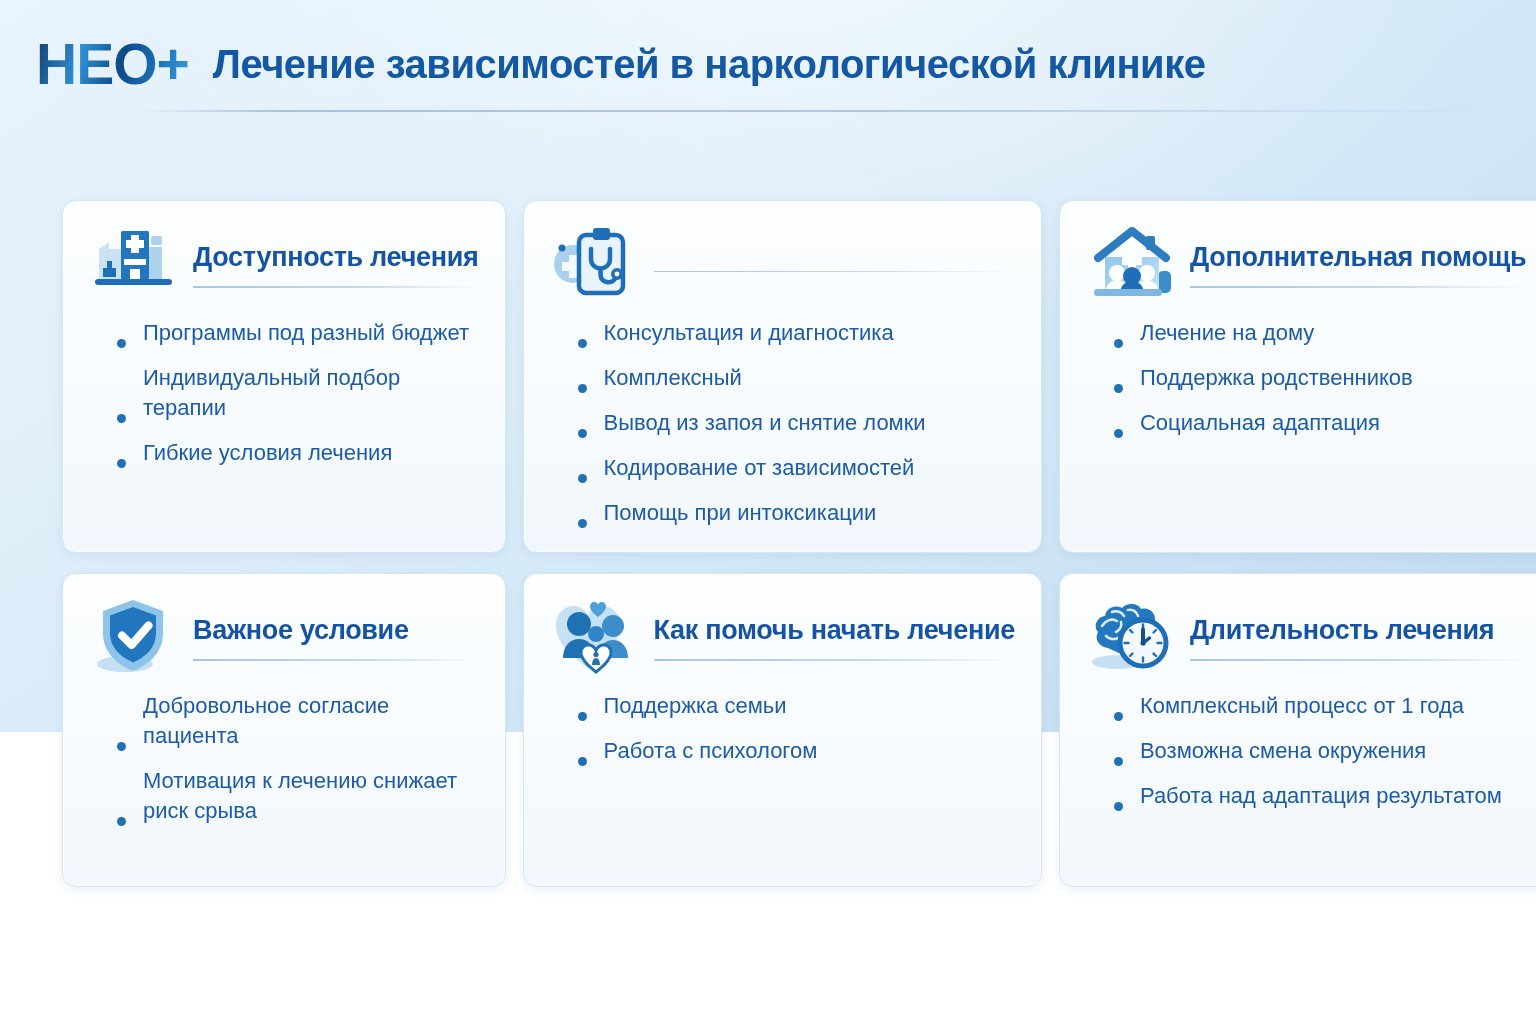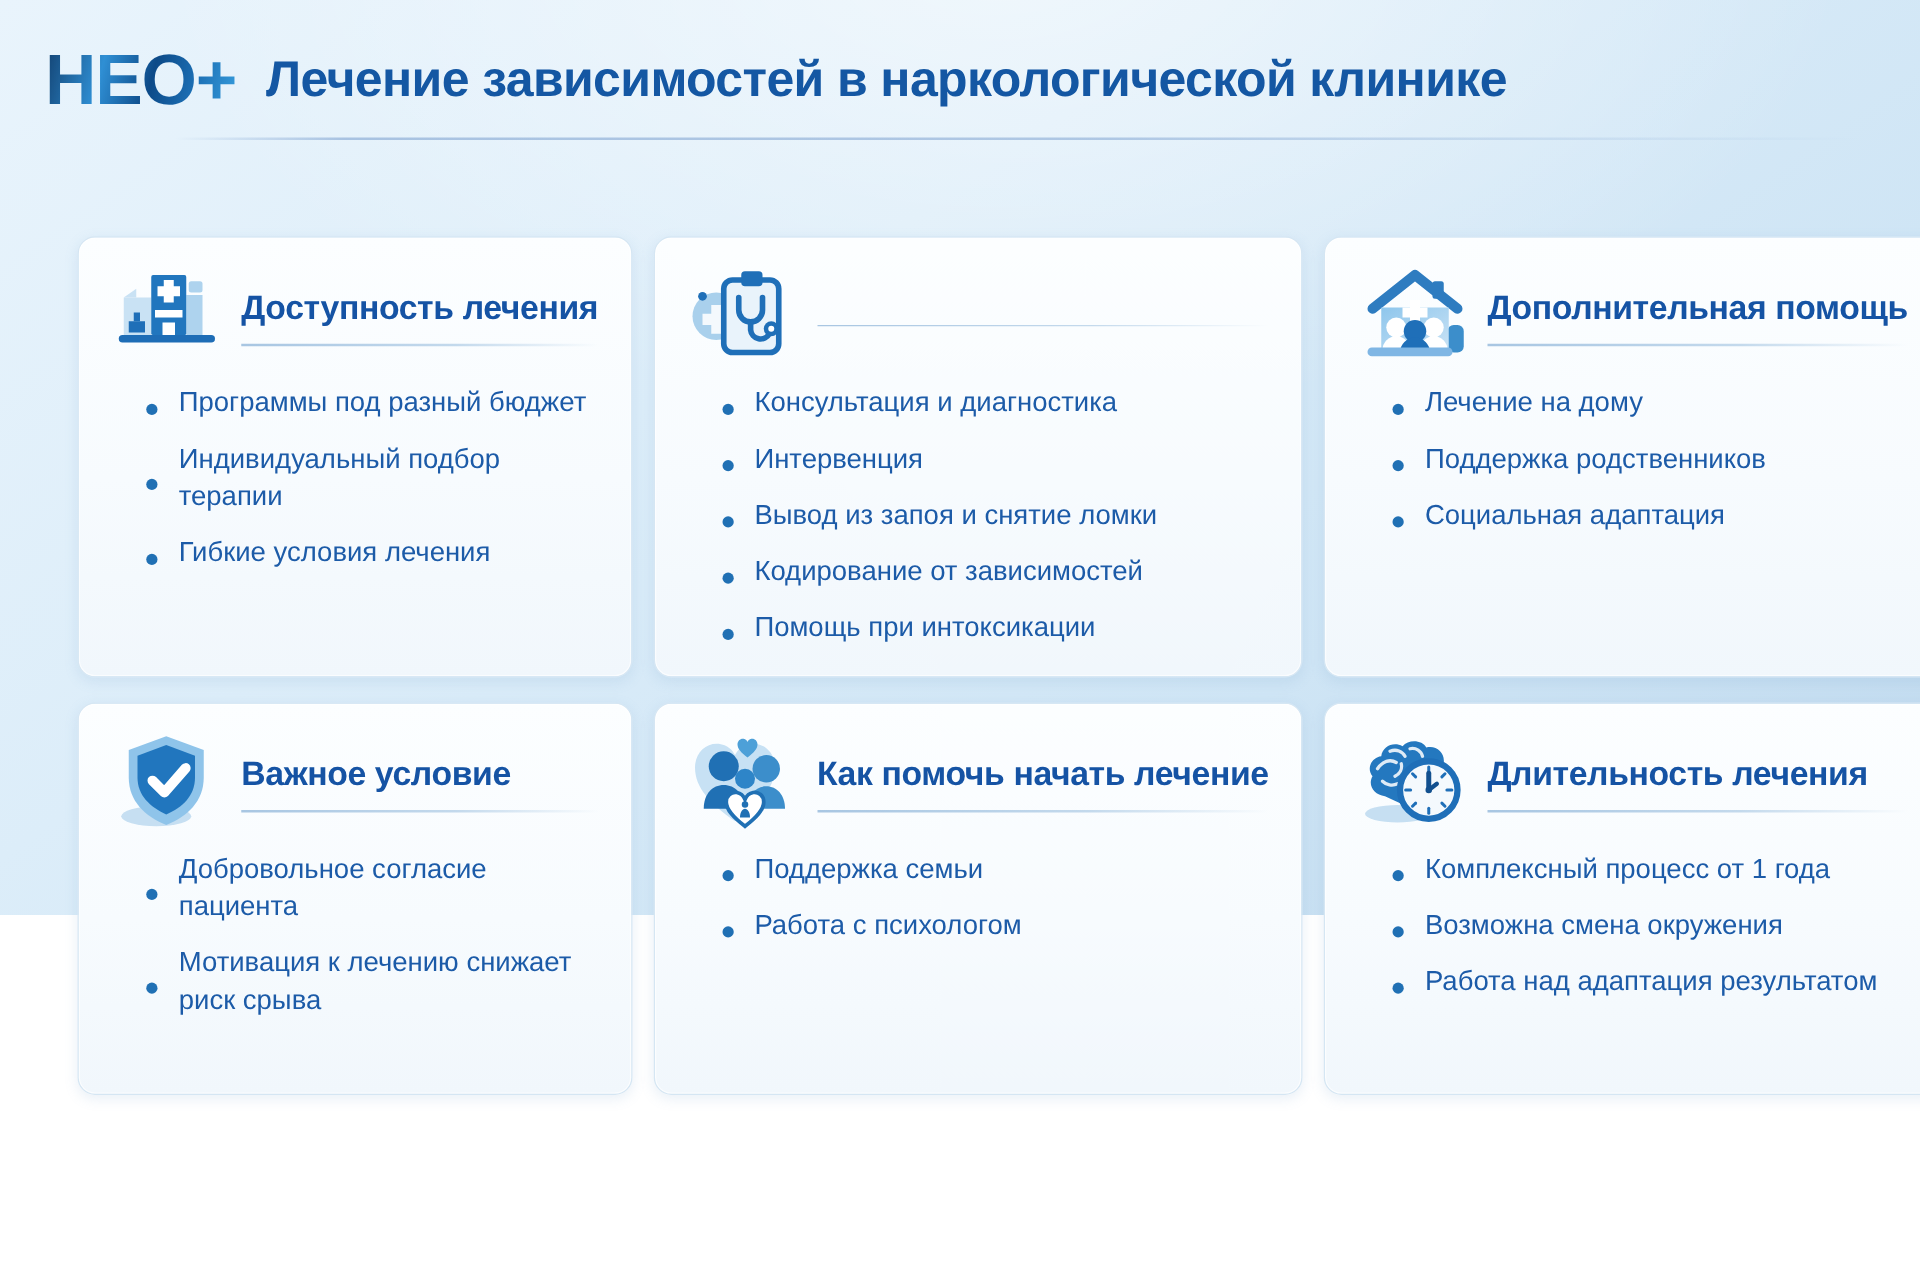--- a/index.html
+++ b/index.html
@@ -17,39 +17,39 @@
     -webkit-background-clip:text;background-clip:text;color:transparent;
     text-shadow:none;
   }
   .title{margin:0;font-size:40px;font-weight:700;color:#1457a3;letter-spacing:-.5px;}
   .header-rule{
     position:absolute;top:110px;left:140px;right:48px;height:2px;border-radius:1px;
     background:linear-gradient(90deg,rgba(130,165,210,0) 0%,rgba(118,156,205,.55) 10%,rgba(118,156,205,.5) 55%,rgba(130,165,210,.18) 85%,rgba(130,165,210,0) 100%);
   }
   .subtitle{position:absolute;top:124px;left:0;width:1406px;text-align:center;font-size:26px;font-weight:700;color:#2879bb;}
   .grid{
-    position:absolute;top:189px;left:62px;width:1410px;
+    position:absolute;top:200px;left:62px;width:1410px;
     display:grid;grid-template-columns:repeat(3,1fr);grid-template-rows:353px 314px;
     column-gap:17px;row-gap:20px;
   }
   .card{
     box-sizing:border-box;
     background:linear-gradient(180deg,#fcfeff 0%,#f7fbfe 55%,#f1f7fc 100%);
     border:1.5px solid #d5e6f3;border-radius:14px;
     box-shadow:0 3px 10px rgba(110,155,200,.15), inset 0 0 0 1px rgba(255,255,255,.65);
     padding:22px 26px 0 28px;
   }
   .card-head{display:flex;align-items:center;gap:14px;}
   .icon-box{width:88px;height:82px;flex:none;}
   .icon-box svg{width:100%;height:100%;display:block;}
   .head-text{flex:1;min-width:0;padding-top:2px;}
   .card-title{margin:0;font-size:27px;font-weight:700;color:#1553a4;white-space:nowrap;letter-spacing:-.3px;}
   .title-rule{height:1.5px;margin-top:13px;background:linear-gradient(90deg,#a8c6e2 0%,#c3d9ec 60%,rgba(195,217,236,0) 100%);}
   .card-list{list-style:none;margin:13px 0 0 26px;padding:0;}
-  .card-list li{display:flex;align-items:center;gap:17px;margin-bottom:15px;font-size:22px;line-height:30px;font-weight:500;color:#1c5ba8;}
+  .card-list li{display:flex;align-items:flex-end;gap:17px;margin-bottom:15px;font-size:22px;line-height:30px;font-weight:500;color:#1c5ba8;}
   .dot{width:9px;height:9px;border-radius:50%;background:#2070b4;margin-top:10px;flex:none;}
 </style>
 </head>
 <body>
 
 <div class="page">
 
   <header>
     <div class="logo">НЕО+</div>
     <h1 class="title">Лечение зависимостей в наркологической клинике</h1>
@@ -115,21 +115,21 @@
           <div class="title-rule"></div>
         </div>
       </div>
       <ul class="card-list">
           <li>
             <span class="dot"></span>
             <span class="item-text">Консультация и диагностика</span>
           </li>
           <li>
             <span class="dot"></span>
-            <span class="item-text">Интервенция</span>
+            <span class="item-text">Комплексный</span>
           </li>
           <li>
             <span class="dot"></span>
             <span class="item-text">Вывод из запоя и снятие ломки</span>
           </li>
           <li>
             <span class="dot"></span>
             <span class="item-text">Кодирование от зависимостей</span>
           </li>
           <li>

